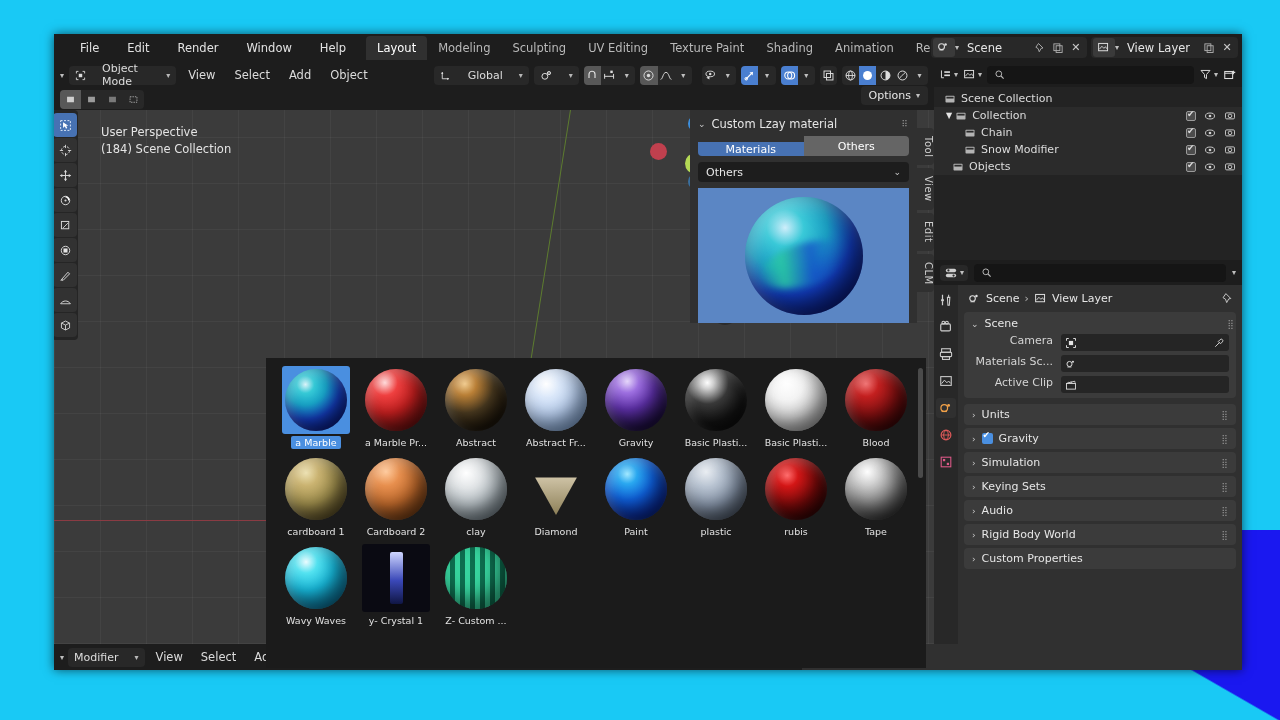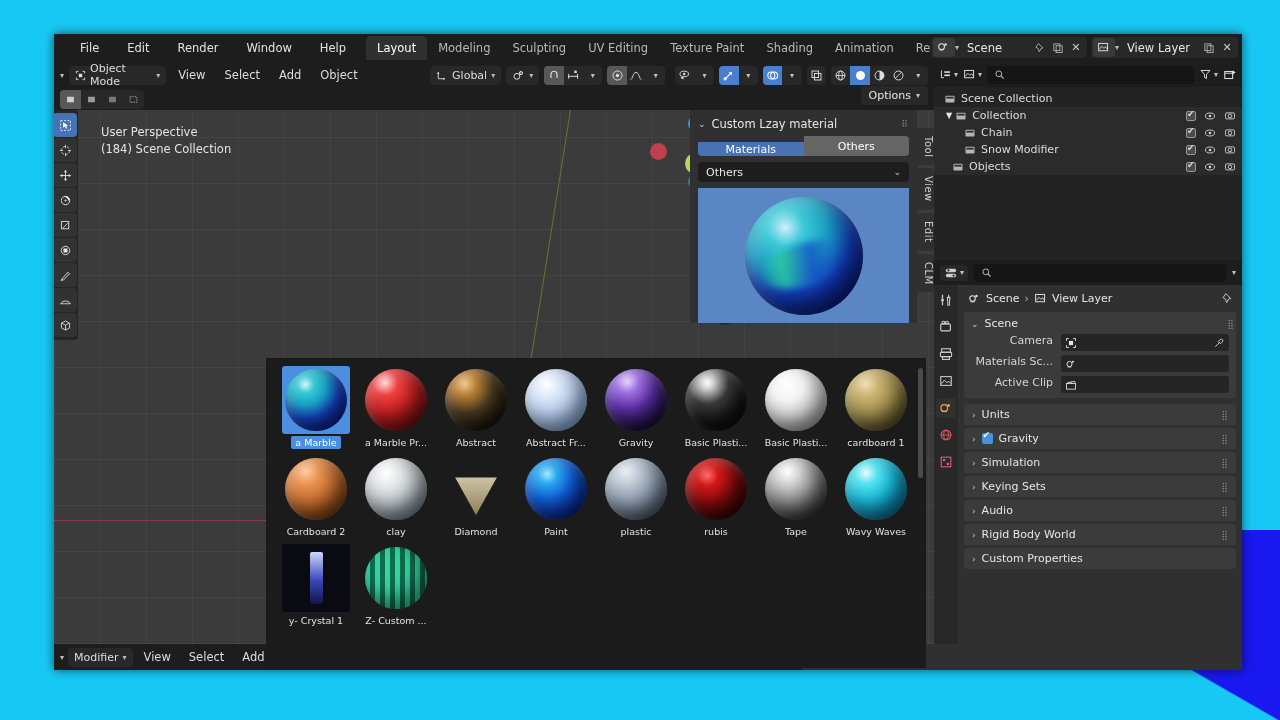--- a/index.html
+++ b/index.html
@@ -37,21 +37,21 @@
   .sceneblock .nm { padding:0 10px 0 8px; font-size:11.5px; min-width:72px; }
   .miniicon { width:18px; height:19px; display:flex; align-items:center; justify-content:center; opacity:.85; }
 
   
   .mainrow { display:flex; height:608px; }
   .leftcol { width:880px; position:relative; background:#303030; }
   .rightcol { width:308px; background:#181818; display:flex; flex-direction:column; }
 
   
   .vp-header { height:26px; background:#1d1d1d; display:flex; align-items:center; padding:0 6px; gap:5px; position:relative; }
-  .vbtn { display:flex; align-items:center; gap:4px; background:#282828; border-radius:4px; height:19px; padding:0 6px; font-size:11px; color:#dcdcdc; }
+  .vbtn { display:flex; align-items:center; gap:16px; background:#282828; border-radius:4px; height:19px; padding:0 6px; font-size:11px; color:#dcdcdc; }
   .vtext { padding:0 7px; font-size:11.5px; color:#dcdcdc; }
   .vgroup { display:flex; align-items:center; background:#282828; border-radius:4px; height:19px; overflow:hidden; }
   .vgroup .seg { width:21px; height:19px; display:flex; align-items:center; justify-content:center; }
   .vgroup .seg.on2 { background:#4a7fd0; }
   .vgroup .seg.hl { background:#585858; }
   .caret { font-size:8px; opacity:.8; }
 
   
   .vp-header2 { height:22px; background:#1d1d1d; display:flex; align-items:center; padding:0 6px; gap:4px; }
   .opt-btn { position:absolute; right:6px; top:24px; background:#282828; border-radius:4px; height:19px; padding:0 8px;
@@ -592,20 +592,26 @@
                 <div class="sphere" style="background:radial-gradient(circle at 36% 22%, #ffffff 0%, #cfcfcf 10%, #3a3a3a 34%, #141414 64%, #050505 100%)"></div>
               </div>
             <div class="matlabel">Basic Plasti...</div>
           </div>
           <div class="matcell">
             <div class="thumbwrap">
                 <div class="sphere" style="background:radial-gradient(circle at 34% 22%, #ffffff 0%, #f4f4f4 28%, #d9d9d9 56%, #a9a9a9 82%, #7d7d7d 100%)"></div>
               </div>
             <div class="matlabel">Basic Plasti...</div>
           </div>
+          <div class="matcell">
+            <div class="thumbwrap">
+                <div class="sphere" style="background:radial-gradient(circle at 34% 24%, #f07070 0%, #c42020 20%, #7d0f10 52%, #3a0607 80%, #120202 100%)"></div>
+              </div>
+            <div class="matlabel">Blood</div>
+          </div>
 
           <div class="matcell">
             <div class="thumbwrap">
                 <div class="sphere" style="background:radial-gradient(circle at 34% 24%, #ece0b0 0%, #cbb472 20%, #a08f4d 50%, #5e5128 80%, #2a2410 100%)"></div>
               </div>
             <div class="matlabel">cardboard 1</div>
           </div>
           <div class="matcell">
             <div class="thumbwrap">
                 <div class="sphere" style="background:radial-gradient(circle at 34% 22%, #ffc99a 0%, #e8904f 22%, #c06a2c 52%, #7c4116 80%, #361a07 100%)"></div>

